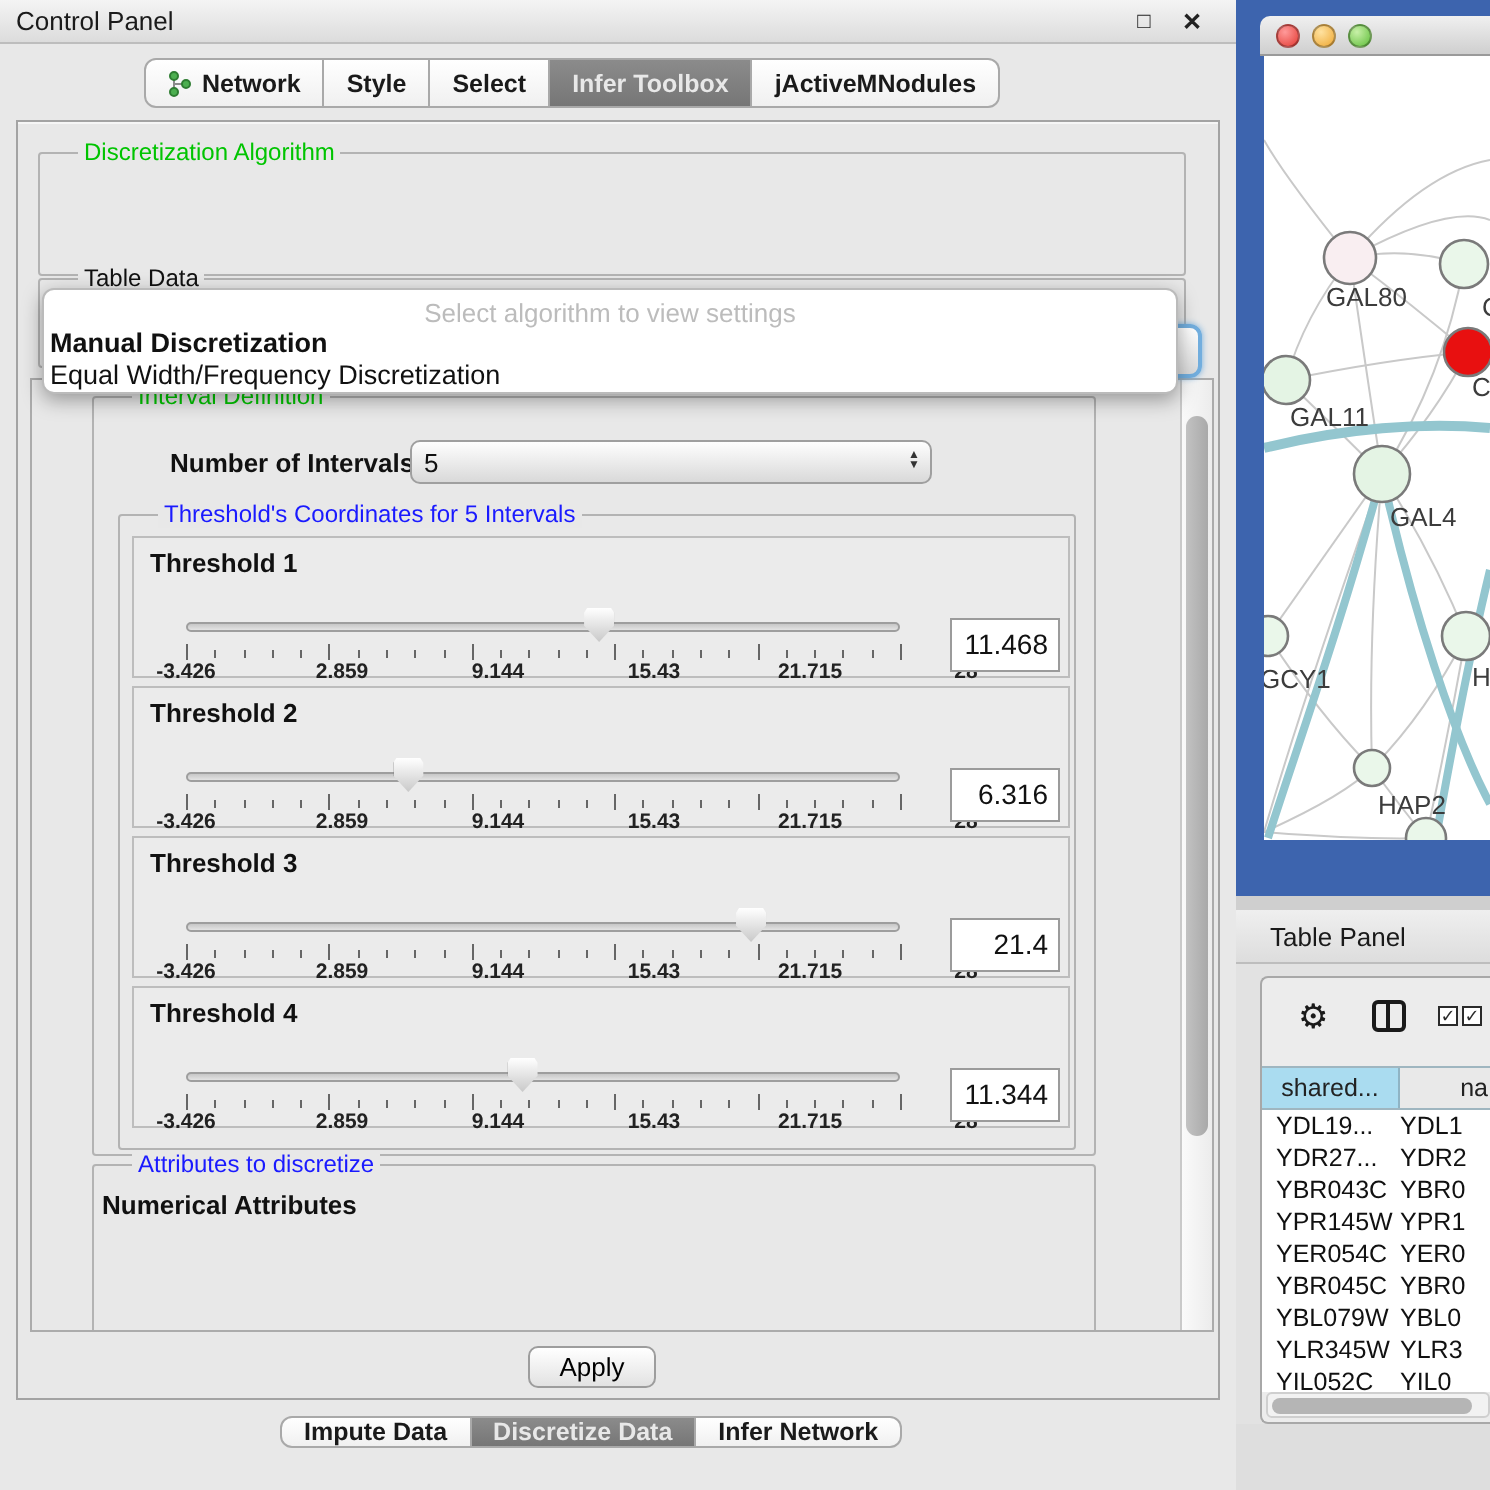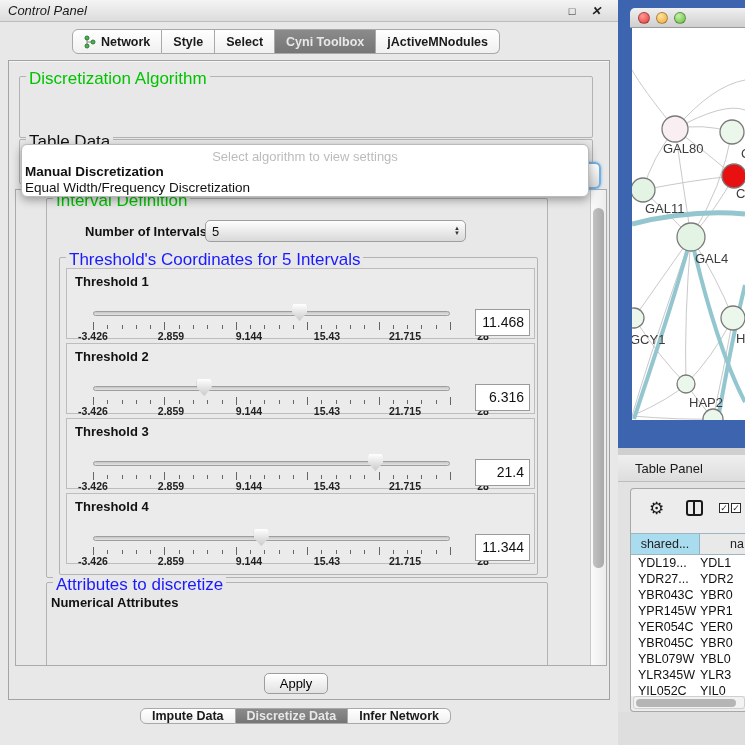--- a/index.html
+++ b/index.html
@@ -4,41 +4,41 @@
 <style>
   * { margin:0; padding:0; box-sizing:border-box; }
   html,body { width:745px; height:745px; overflow:hidden; background:#e2e2e2;
     font-family:"Liberation Sans", sans-serif; font-size:13px; color:#111; }
   .abs { position:absolute; }
 
   
   #left-panel { position:absolute; left:0; top:0; width:618px; height:745px; background:#e8e8e8; }
   #titlebar { position:absolute; left:0; top:0; width:618px; height:22px;
     background:linear-gradient(#f4f4f4,#dcdcdc); border-bottom:1px solid #bdbdbd;
-    display:flex; align-items:center; padding:0 8px;font-style:italic; }
+    display:flex; align-items:center; padding:0 8px; }
   #titlebar .title { font-size:13px; color:#1a1a1a; }
   .win-btn { position:absolute; top:3px; width:16px; height:16px; text-align:center; line-height:16px; font-size:12px; color:#222; }
   #float-btn { right:38px; font-size:11px; }
   #close-btn { right:14px; font-weight:bold; }
 
   
   #top-tabs { position:absolute; left:72px; top:29px; height:25px; display:flex; }
   .tabseg { display:flex; align-items:center; padding:0 11px; font-size:12.5px; font-weight:bold;
     background:linear-gradient(#ffffff,#f0f0f0); border:1px solid #a9a9a9; border-left:none; color:#1a1a1a; }
   .tabseg.first { border-left:1px solid #a9a9a9; border-radius:6px 0 0 6px; }
   .tabseg.last { border-radius:0 6px 6px 0; }
   .tabseg.selected { background:linear-gradient(#8b8b8b,#767676); color:#e8e8e8; }
   .tabseg .net-icon { margin-right:5px; }
 
   #main-panel { position:absolute; left:8px; top:60px; width:602px; height:640px;
     background:#e8e8e8; border:1px solid #a3a3a3; box-shadow:inset 0 1px 0 #f6f6f6; }
 
   .group { position:absolute; border:1px solid #b3b3b3; border-radius:2px; }
-  .group-title { position:absolute; top:-8px; left:6px; background:#e8e8e8; padding:0 3px;
-    font-size:17px; white-space:nowrap; }
+  .group-title { position:absolute; top:-8px; left:19px; background:#e8e8e8; padding:0 3px;
+    font-size:12px; white-space:nowrap; }
   .gt-green { color:#00c400; }
   .gt-blue  { color:#1a1aff; }
   .gt-black { color:#111; }
 
   .combo { position:absolute; background:linear-gradient(#fefefe,#d9d9d9);
     border:1px solid #9f9f9f; border-radius:5px; display:flex; align-items:center;
     padding:0 6px; font-size:13px; color:#111; }
   .combo .stepper { position:absolute; right:5px; top:0; bottom:0; display:flex; flex-direction:column;
     justify-content:center; line-height:5px; font-size:6px; color:#333; }
 
@@ -157,21 +157,21 @@
       </svg>
       <span>Network</span>
     </div>
     <div class="tabseg">
       <span>Style</span>
     </div>
     <div class="tabseg">
       <span>Select</span>
     </div>
     <div class="tabseg selected">
-      <span>Cyni Toolbox</span>
+      <span>Infer Toolbox</span>
     </div>
     <div class="tabseg last">
       <span>jActiveMNodules</span>
     </div>
   </div>
 
   <div id="main-panel">
 
     <div class="group" style="left:10px; top:15px; width:574px; height:62px;">
       <span class="group-title gt-green">Discretization Algorithm</span>

